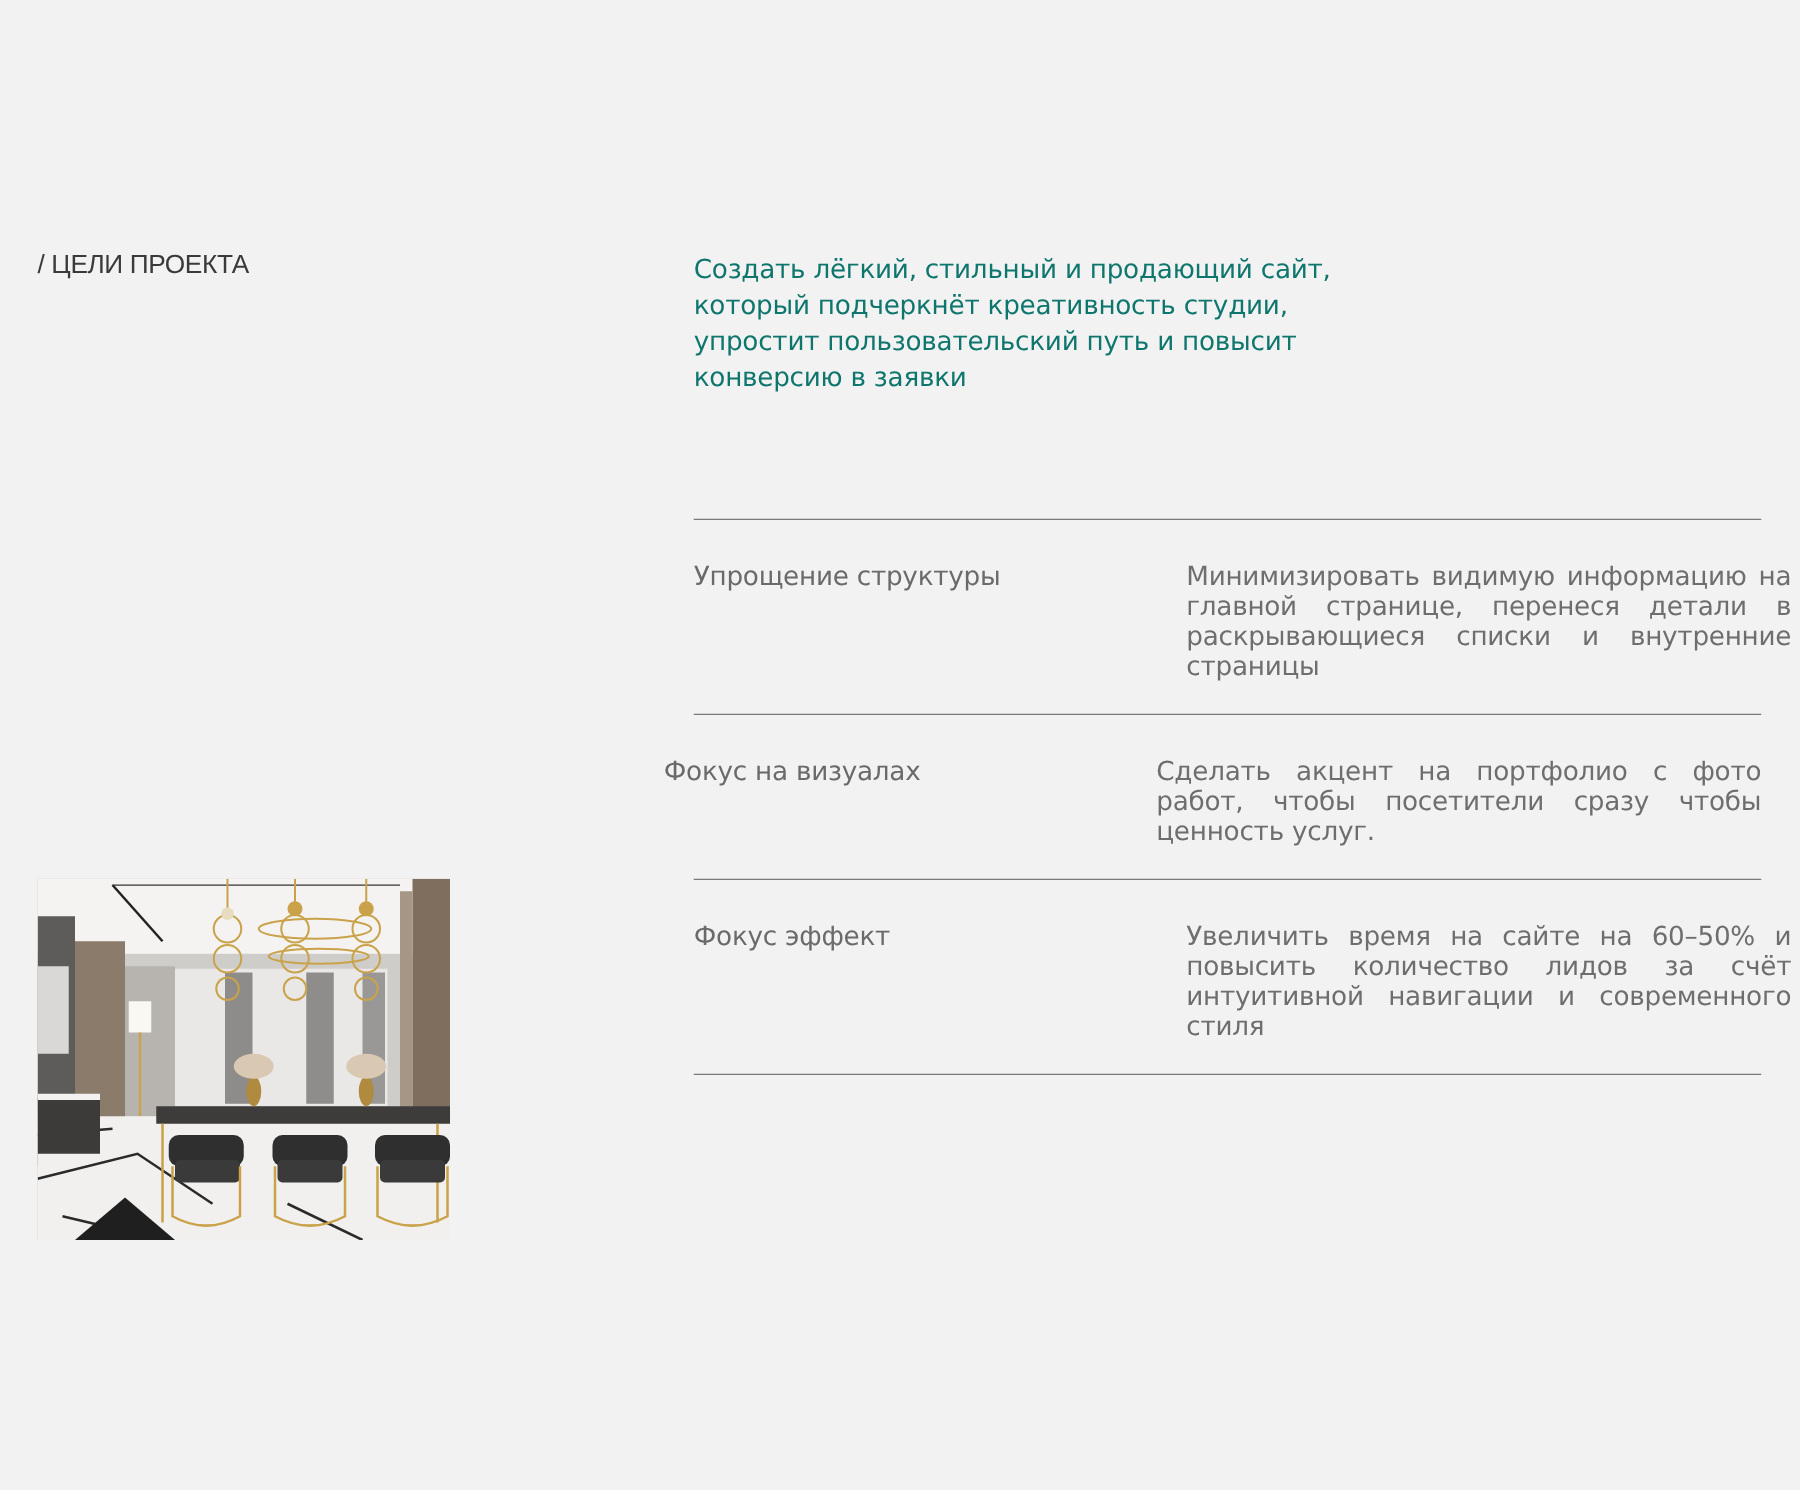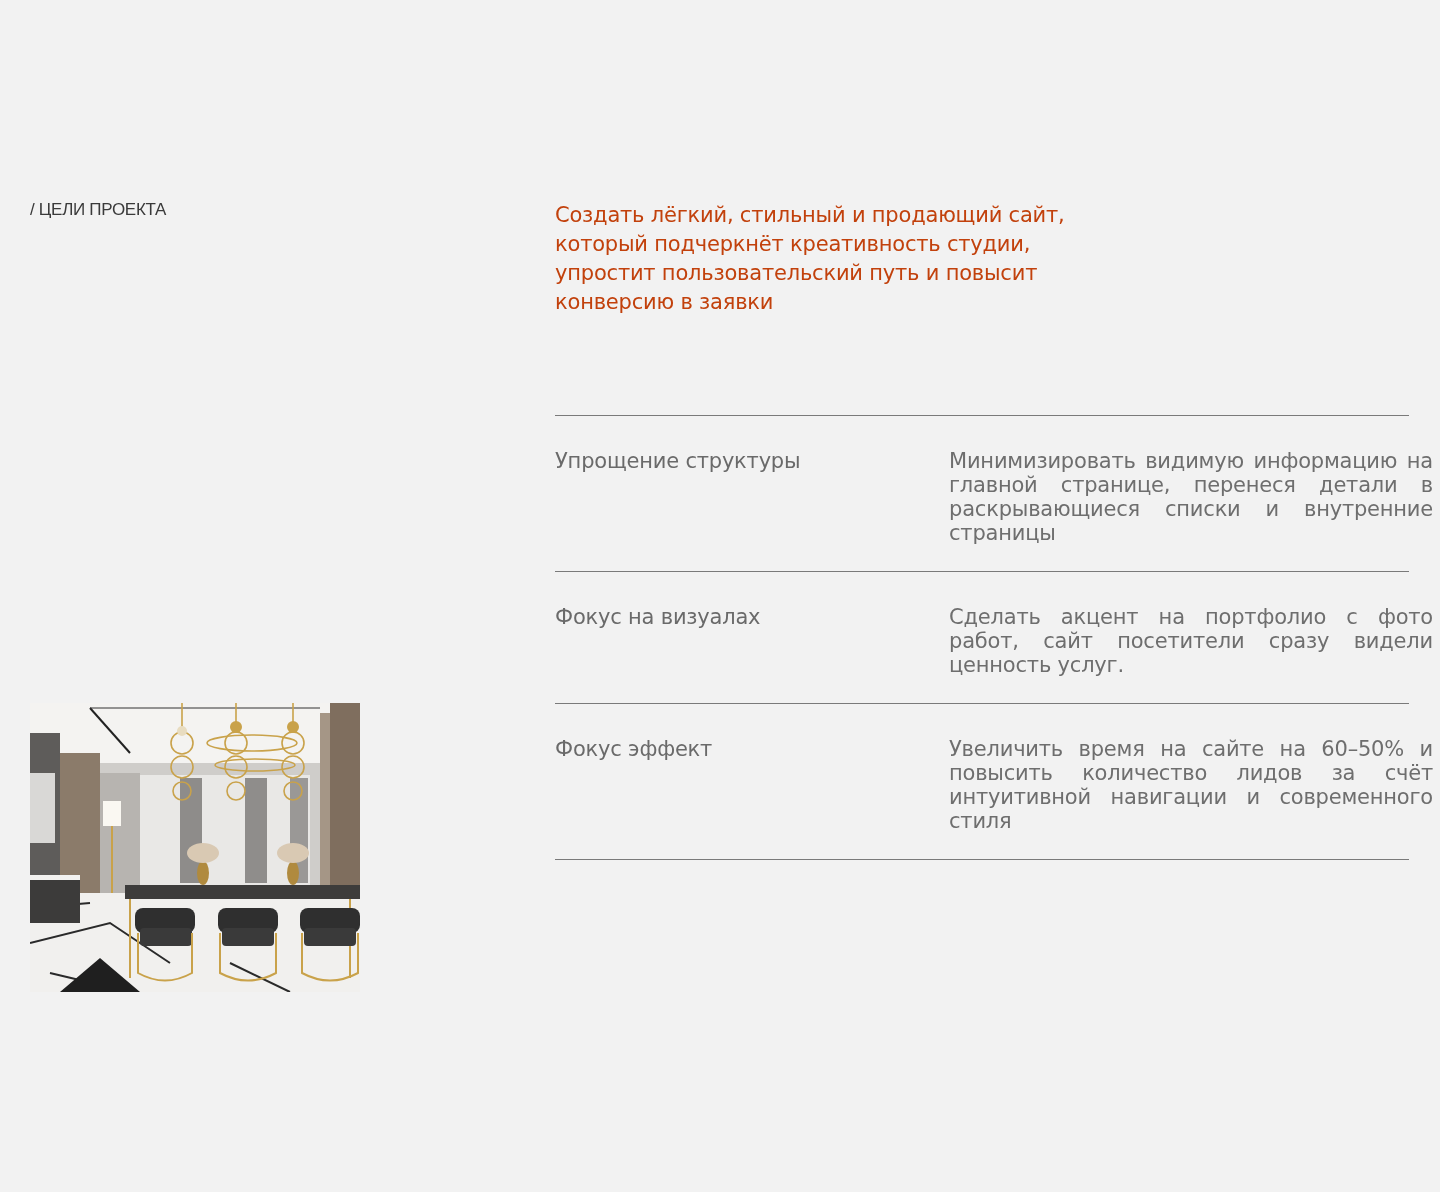--- a/index.html
+++ b/index.html
@@ -13,34 +13,34 @@
     position: relative;
     overflow: hidden;
     font-family: "DejaVu Sans", "Liberation Sans", sans-serif;
     color: #6b6b6b;
   }
   .section-label {
     position: absolute;
     left: 30px;
     top: 200px;
     font-family: "Liberation Sans", sans-serif;
-    font-size: 17px;
+    font-size: 21px;
     letter-spacing: -0.3px;
     color: #3a3a3a;
     margin: 0;
     font-weight: normal;
   }
   .intro {
     position: absolute;
     left: 555px;
     top: 201px;
     width: 560px;
     font-size: 21px;
     line-height: 29px;
-    color: #c2410c;
+    color: #0f766e;
     margin: 0;
     letter-spacing: -0.2px;
   }
   .goals {
     position: absolute;
     left: 555px;
     top: 415px;
     width: 854px;
     border-top: 1.5px solid #7a7a7a;
   }
@@ -87,23 +87,23 @@
 
 <h2 class="section-label">/ ЦЕЛИ ПРОЕКТА</h2>
 
 <p class="intro">Создать лёгкий, стильный и продающий сайт, который подчеркнёт креативность студии, упростит пользовательский путь и повысит конверсию в заявки</p>
 
 <div class="goals">
   <div class="goal-row" style="height:156px;">
     <h3 class="goal-title">Упрощение структуры</h3>
     <p class="goal-desc">Минимизировать видимую информацию на главной странице, перенеся детали в раскрывающиеся списки и внутренние страницы</p>
   </div>
-  <div class="goal-row" style="height:132px;">
+  <div class="goal-row" style="height:132px;justify-content:flex-end;">
     <h3 class="goal-title">Фокус на визуалах</h3>
-    <p class="goal-desc">Сделать акцент на портфолио с фото работ, сайт посетители сразу видели ценность услуг.</p>
+    <p class="goal-desc">Сделать акцент на портфолио с фото работ, чтобы посетители сразу чтобы ценность услуг.</p>
   </div>
   <div class="goal-row" style="height:156px;">
     <h3 class="goal-title">Фокус эффект</h3>
     <p class="goal-desc">Увеличить время на сайте на 60–50% и повысить количество лидов за счёт интуитивной навигации и современного стиля</p>
   </div>
 </div>
 
 <div class="photo" title="Интерьер столовой с тёмным столом, золотыми стульями и подвесными кольцевыми светильниками">
   <svg width="330" height="289" viewBox="0 0 330 289" xmlns="http://www.w3.org/2000/svg">
 

